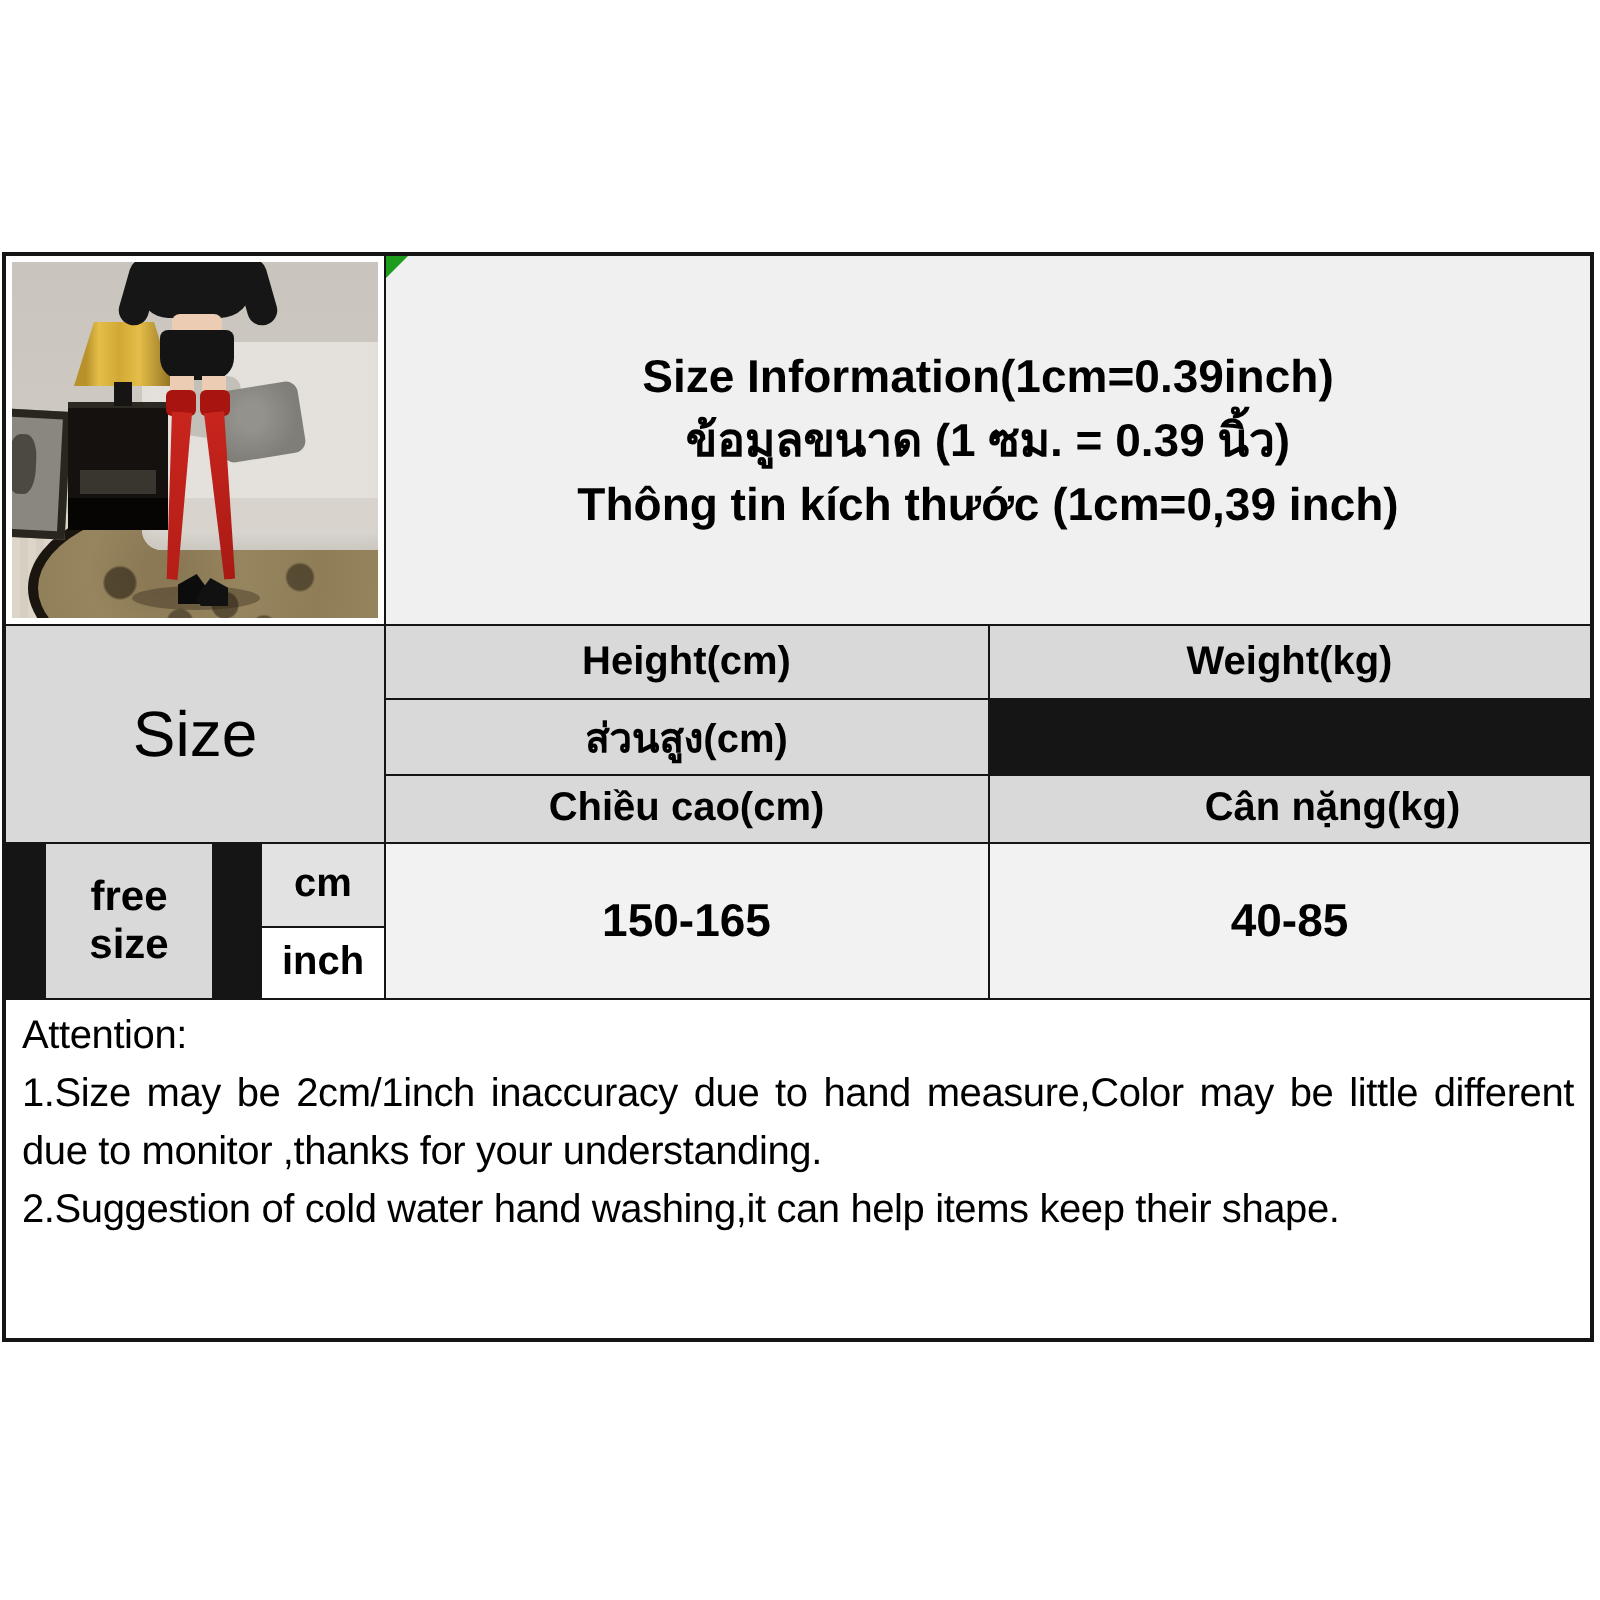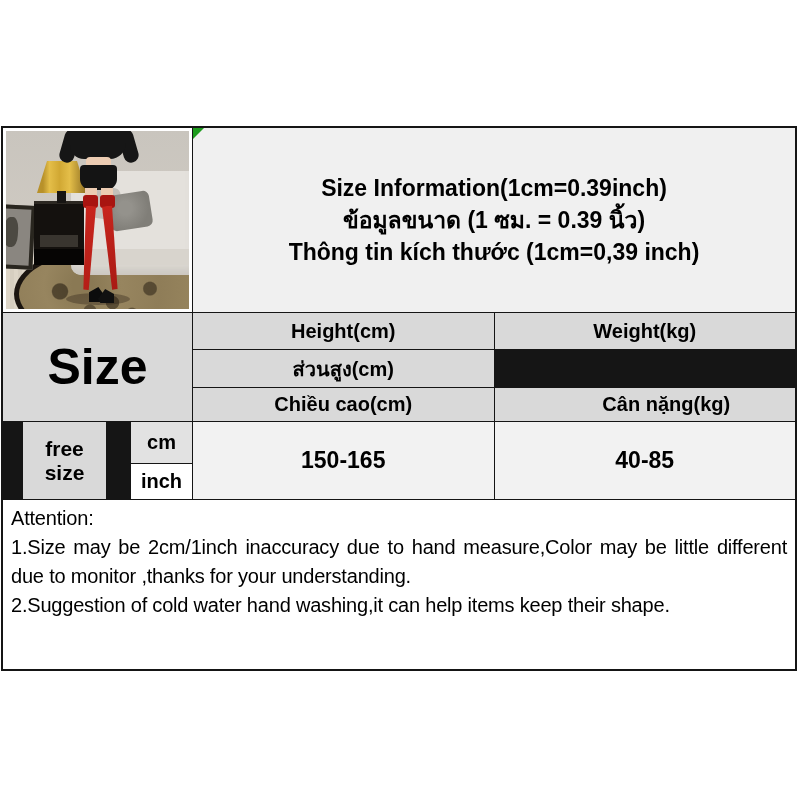--- a/index.html
+++ b/index.html
@@ -16,21 +16,21 @@
     display:grid; width:100%; height:100%;
     grid-template-columns:103px 85px 1fr 1fr;
     grid-template-rows:184px 36px 37px 33px 41px 35px 1fr;
     gap:1px; background:#151515;
   }
   .cell { background:#d9d9d9; display:flex; align-items:center; justify-content:center; text-align:center; overflow:hidden; }
 
   
   .photo-cell   { grid-column:1 / 3; grid-row:1; background:#ffffff; position:relative; padding:3px; }
   .title-cell   { grid-column:3 / 5; grid-row:1; background:#f0f0f0; position:relative; flex-direction:column; }
-  .size-cell    { grid-column:1 / 3; grid-row:2 / 5; font-size:50px; font-weight:bold; }
+  .size-cell    { grid-column:1 / 3; grid-row:2 / 5; font-size:32px; font-weight:normal; }
   .h-hdr1 { grid-column:3; grid-row:2; } .w-hdr1 { grid-column:4; grid-row:2; }
   .h-hdr2 { grid-column:3; grid-row:3;text-align:right; } .w-hdr2 { grid-column:4; grid-row:3; }
   .h-hdr3 { grid-column:3; grid-row:4; } .w-hdr3 { grid-column:4; grid-row:4;padding-left:43px; }
   .freesize-cell{ grid-column:1; grid-row:5 / 7; font-size:21px; font-weight:bold;margin-left:20px; }
   .cm-cell      { grid-column:2; grid-row:5; background:#e2e2e2; }
   .inch-cell    { grid-column:2; grid-row:6; background:#ffffff; }
   .hval-cell    { grid-column:3; grid-row:5 / 7; background:#f2f2f2; }
   .wval-cell    { grid-column:4; grid-row:5 / 7; background:#f2f2f2; }
   .attention-cell {
     grid-column:1 / 5; grid-row:7; background:#ffffff;

